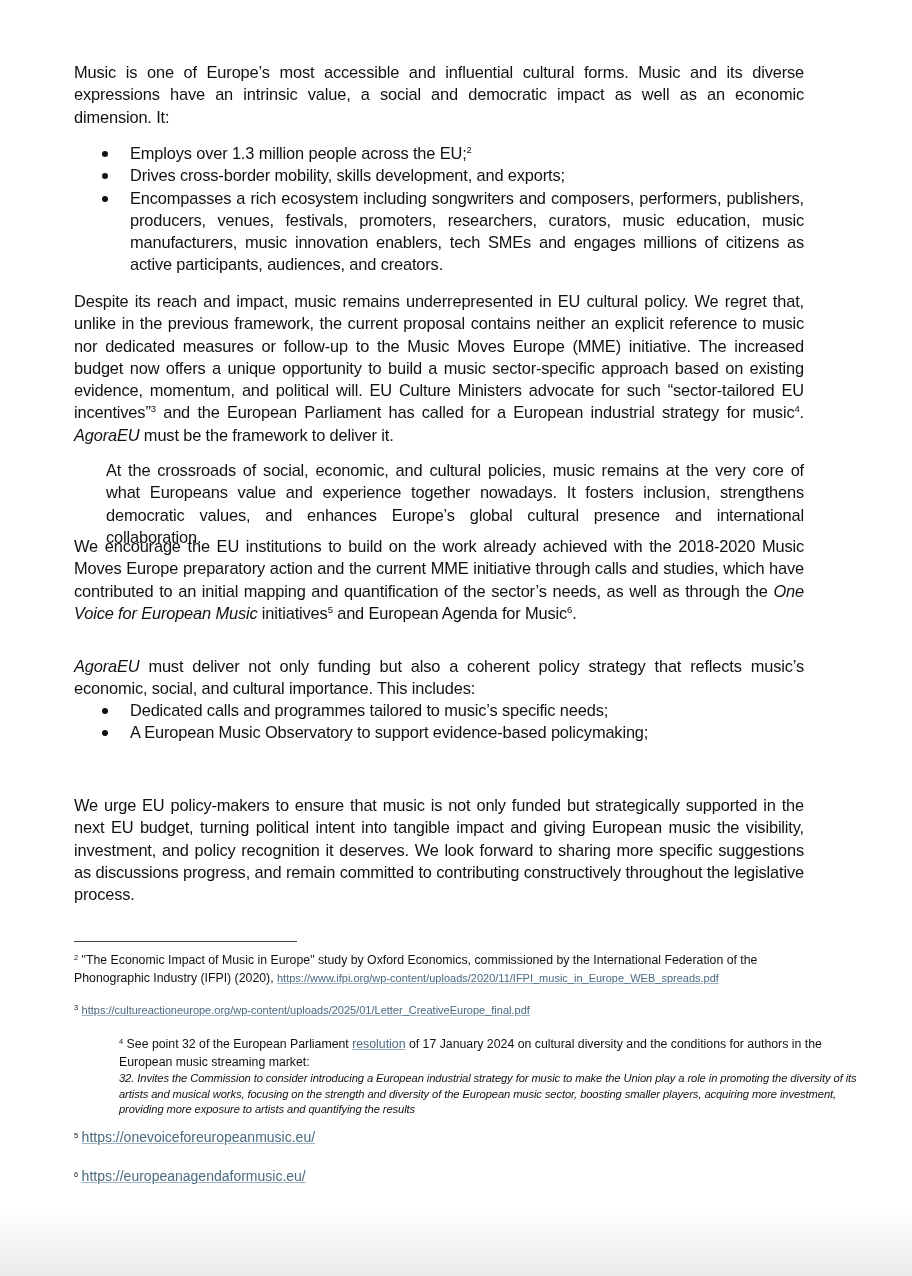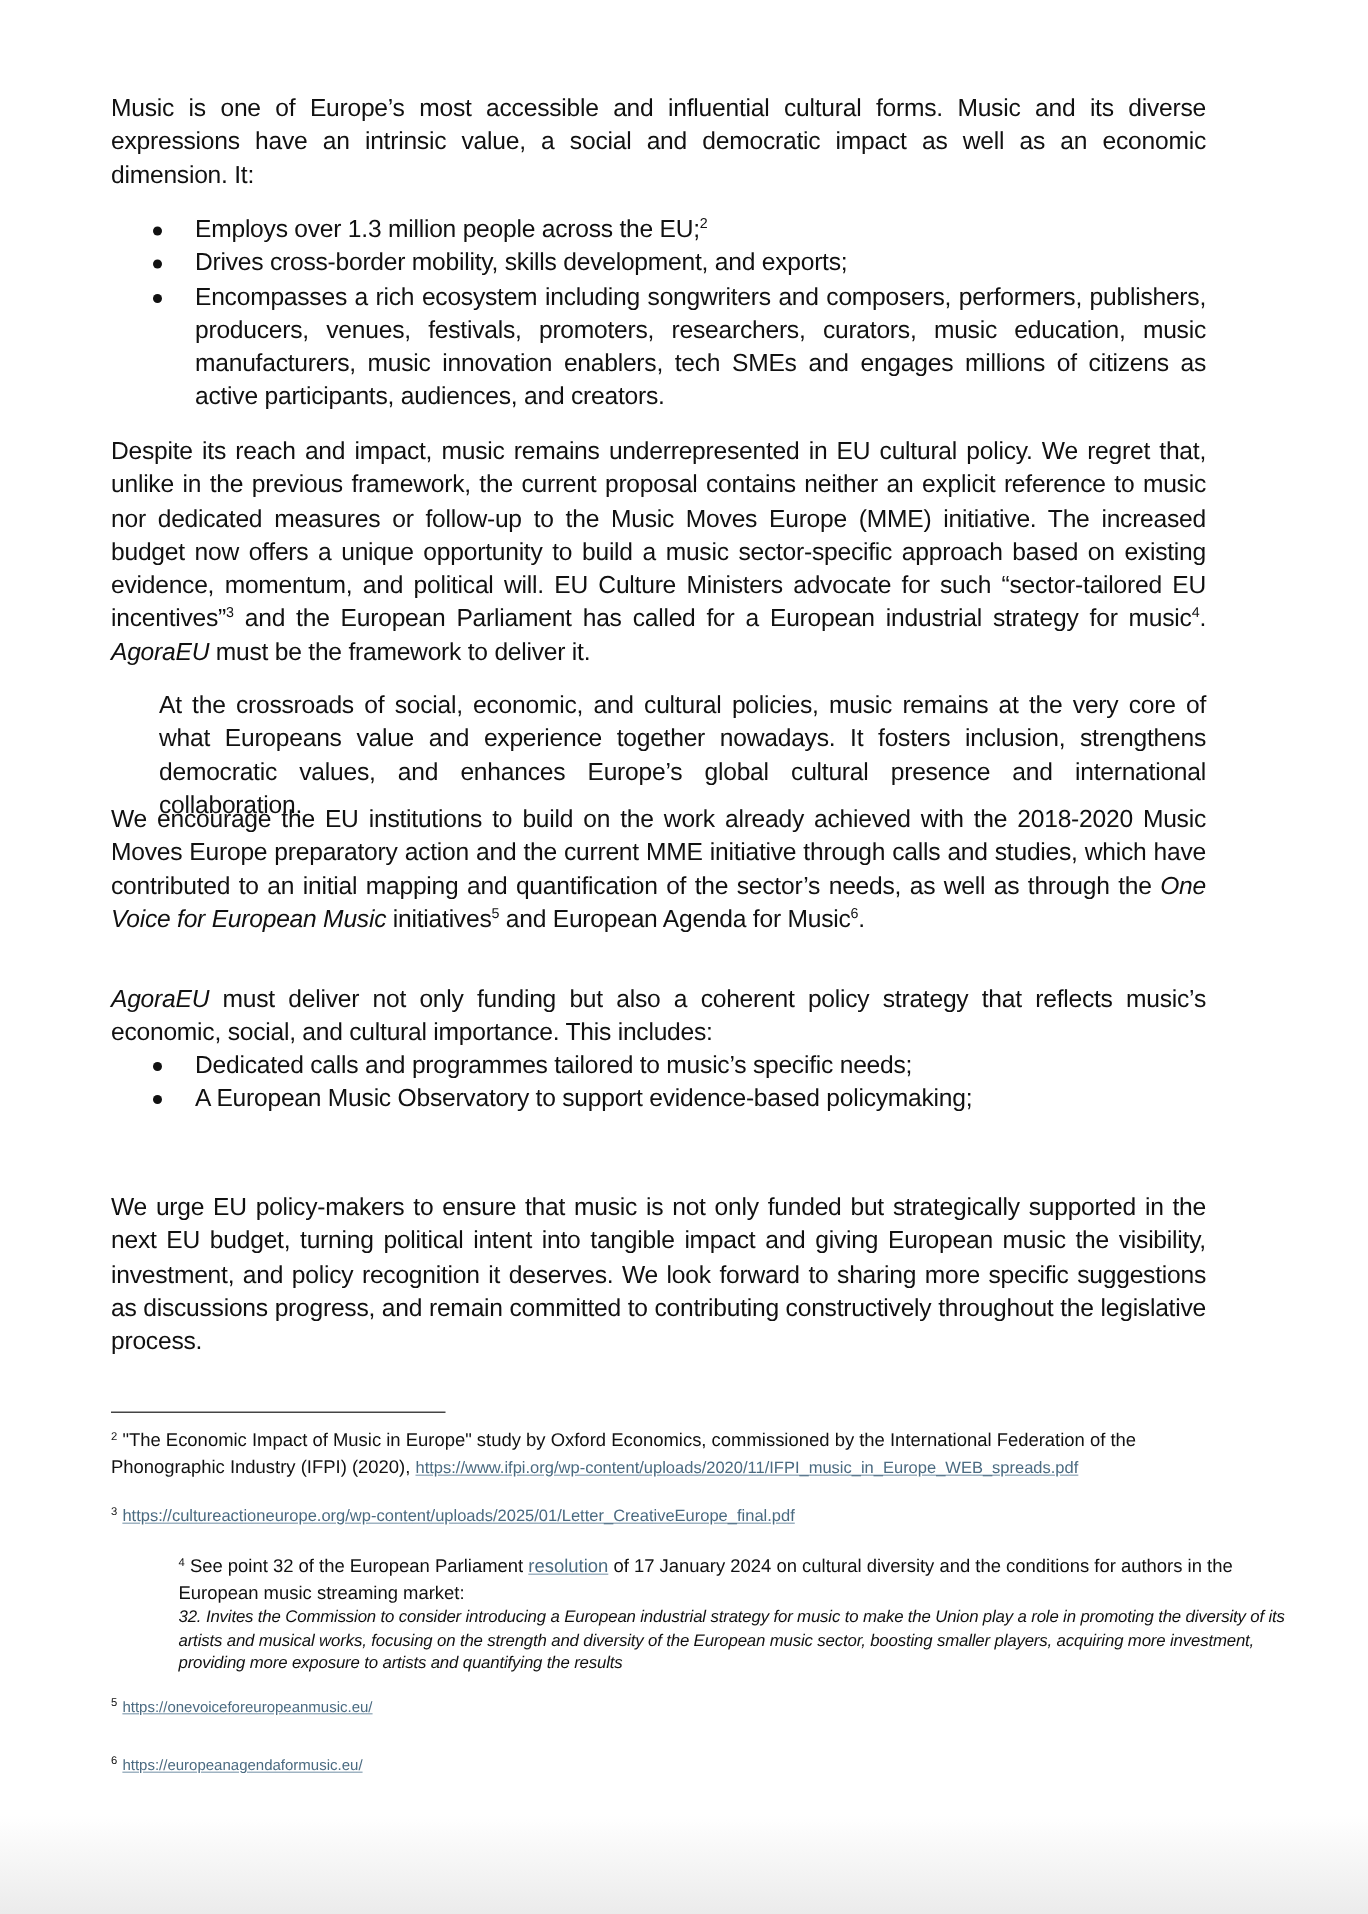--- a/index.html
+++ b/index.html
@@ -37,21 +37,21 @@
   .footnotes .fn { position: absolute; left: 0; width: 740px; }
   .footnotes sup { font-size: 7.5px; vertical-align: 4px; line-height: 0; }
   .fn a, .link { color: #4a6a80; text-decoration: underline; text-decoration-color: #9fb3c2; }
   .fn-url { font-size: 11px; }
   .fn2 { top: 0; }
   .fn3 { top: 50px; }
   .fn4 { top: 84px; margin-left: 45px; }
   .fn4 .quote { font-style: italic; font-size: 11.2px; line-height: 15.5px; display: block; letter-spacing: -0.1px; }
   .fn5 { top: 177px; }
   .fn6 { top: 216px; }
-  .fn5 a, .fn6 a { font-size: 10px; }
+  .fn5 a, .fn6 a { font-size: 14px; }
 </style>
 </head>
 <body>
 
 <div class="page">
 
   <p class="para p1">Music is one of Europe’s most accessible and influential cultural forms. Music and its diverse expressions have an intrinsic value, a social and democratic impact as well as an economic dimension. It:</p>
 
   <ul class="bullets b1">
     <li><span class="dot"></span><span>Employs over 1.3 million people across the EU;</span><sup>2</sup></li>

